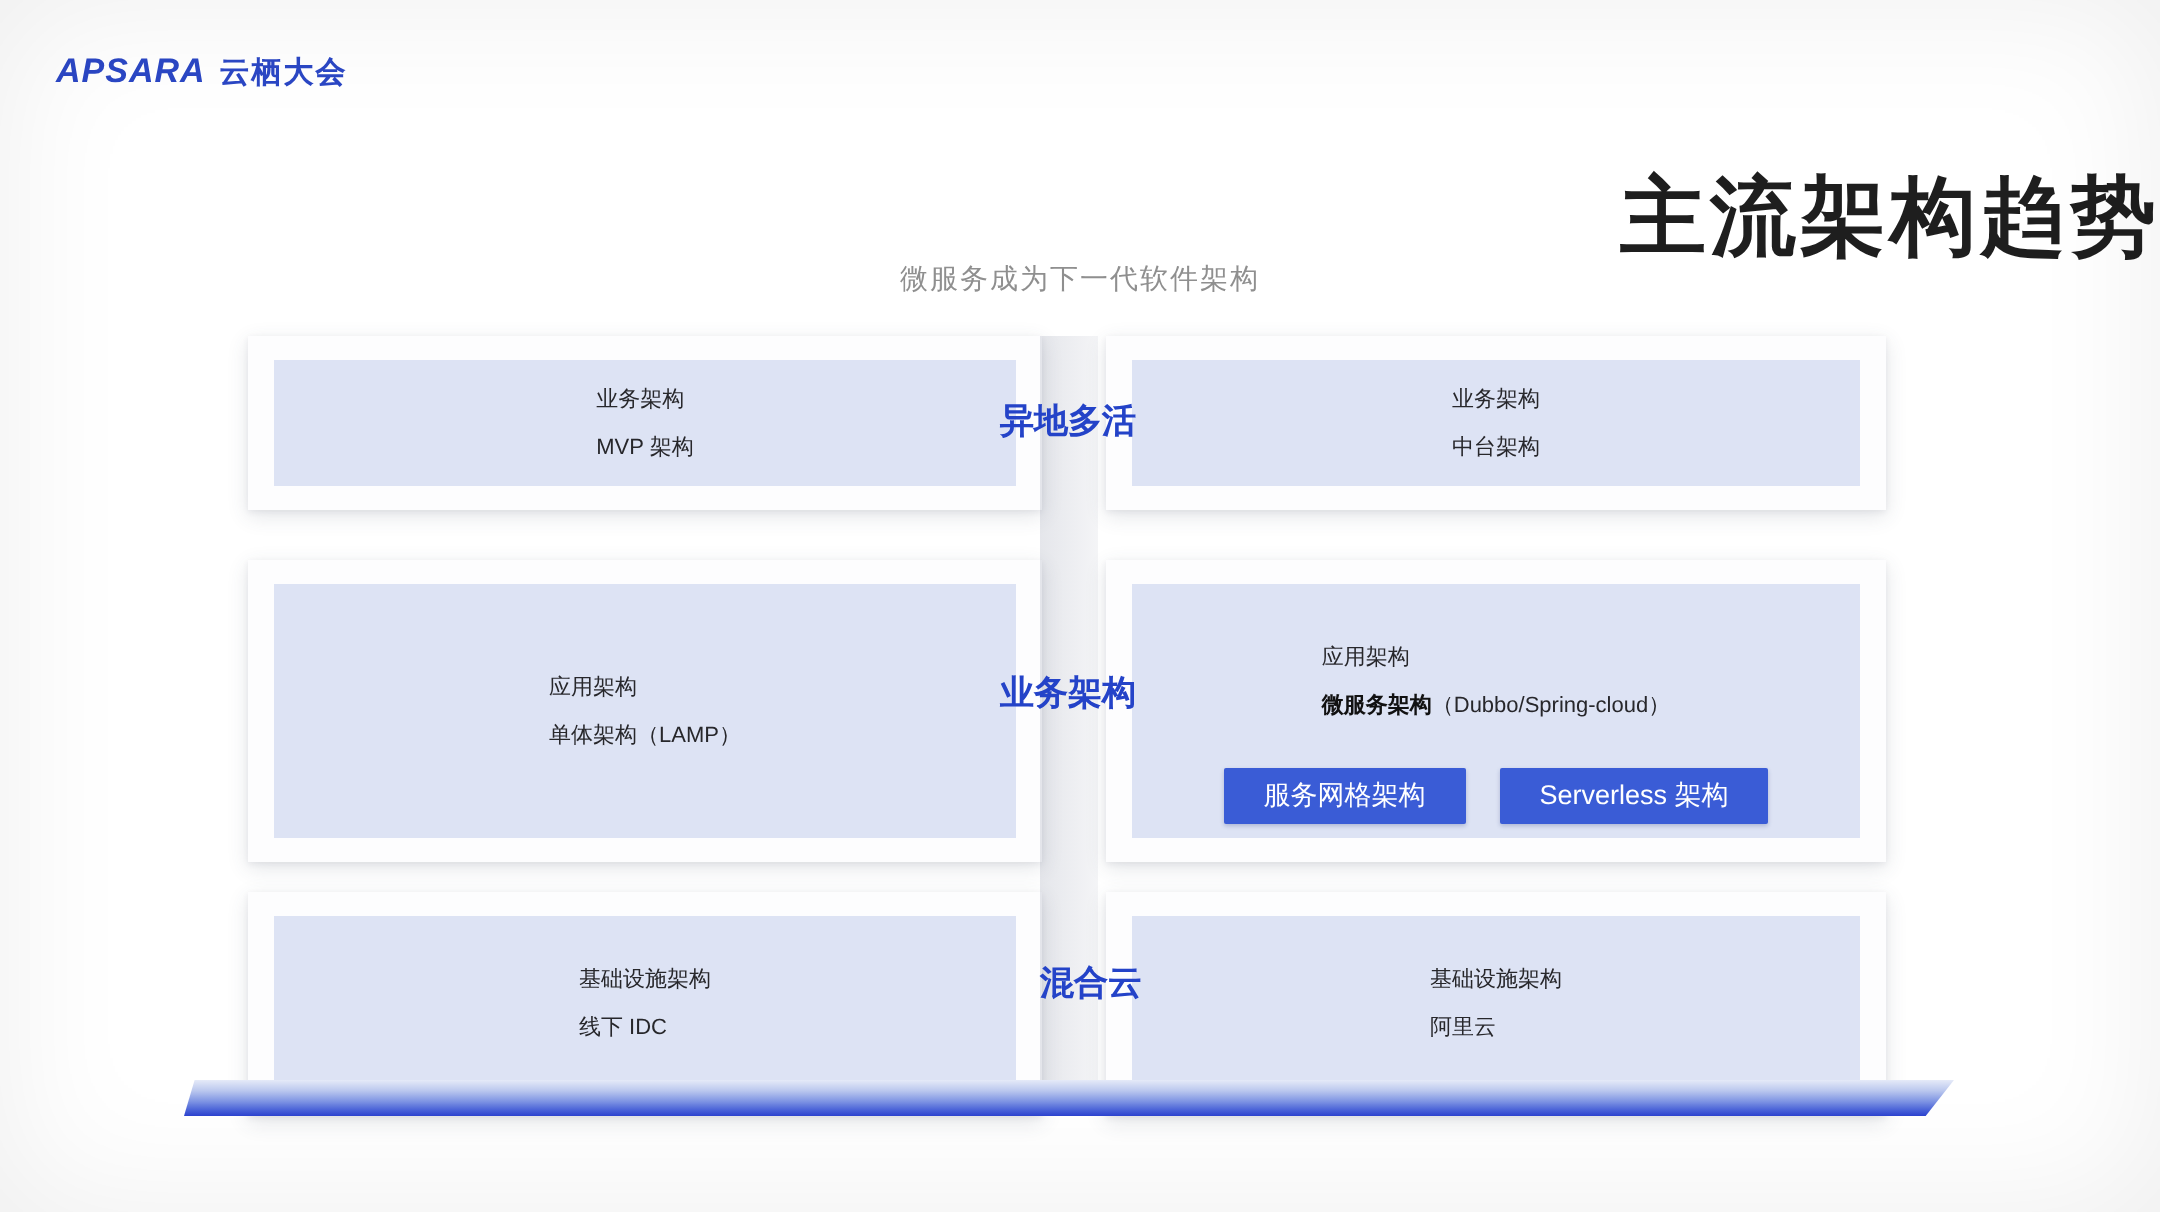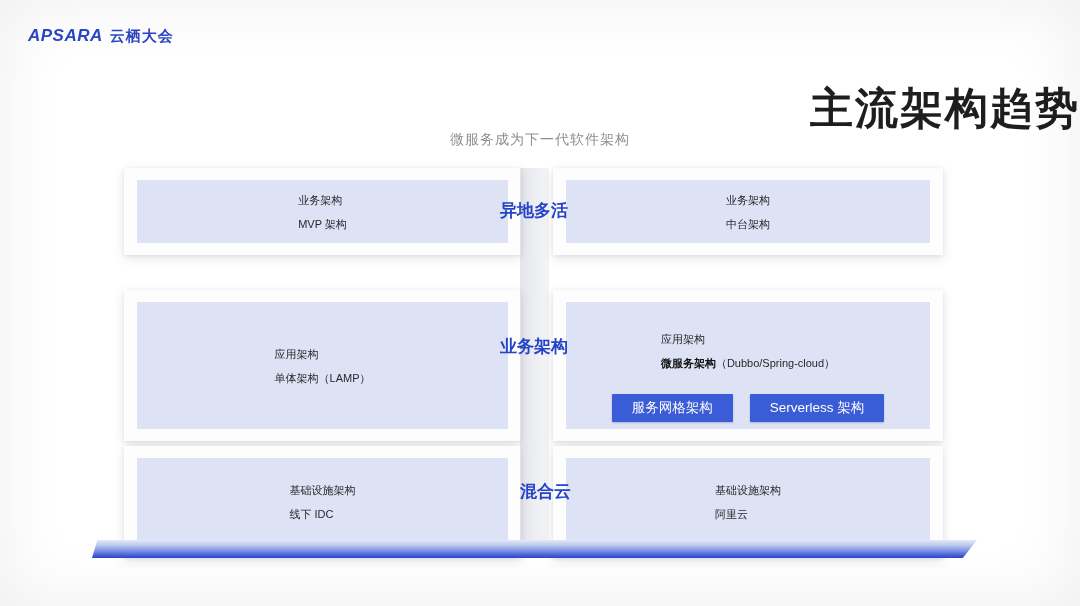--- a/index.html
+++ b/index.html
@@ -33,21 +33,21 @@
   .card {
     position:absolute; background:#fdfdfe; z-index:1;
     box-shadow:0 3px 10px rgba(60,70,90,0.14), 0 1px 3px rgba(60,70,90,0.08);
   }
   .card .panel {
     position:absolute; left:13px; right:13px; top:12px; bottom:12px;
     background:#dde3f4;
     display:flex; align-items:center; justify-content:center;
   }
   .r1 { top:168px; height:87px; }
-  .r2 { top:290px; height:151px; }
+  .r2 { top:280px; height:151px; }
   .r3 { top:446px; height:112px; }
   .cleft  { left:124px; width:397px; }
   .cright { left:553px; width:390px; }
 
   .ptext { text-align:left; font-size:11px; line-height:24px; color:#27272b; }
   .ptext b { color:#111; }
 
   .panel-col { flex-direction:column; justify-content:flex-start; padding-top:17px; box-sizing:border-box; }
   .chips { display:flex; gap:17px; margin-top:19px; }
   .chip {

